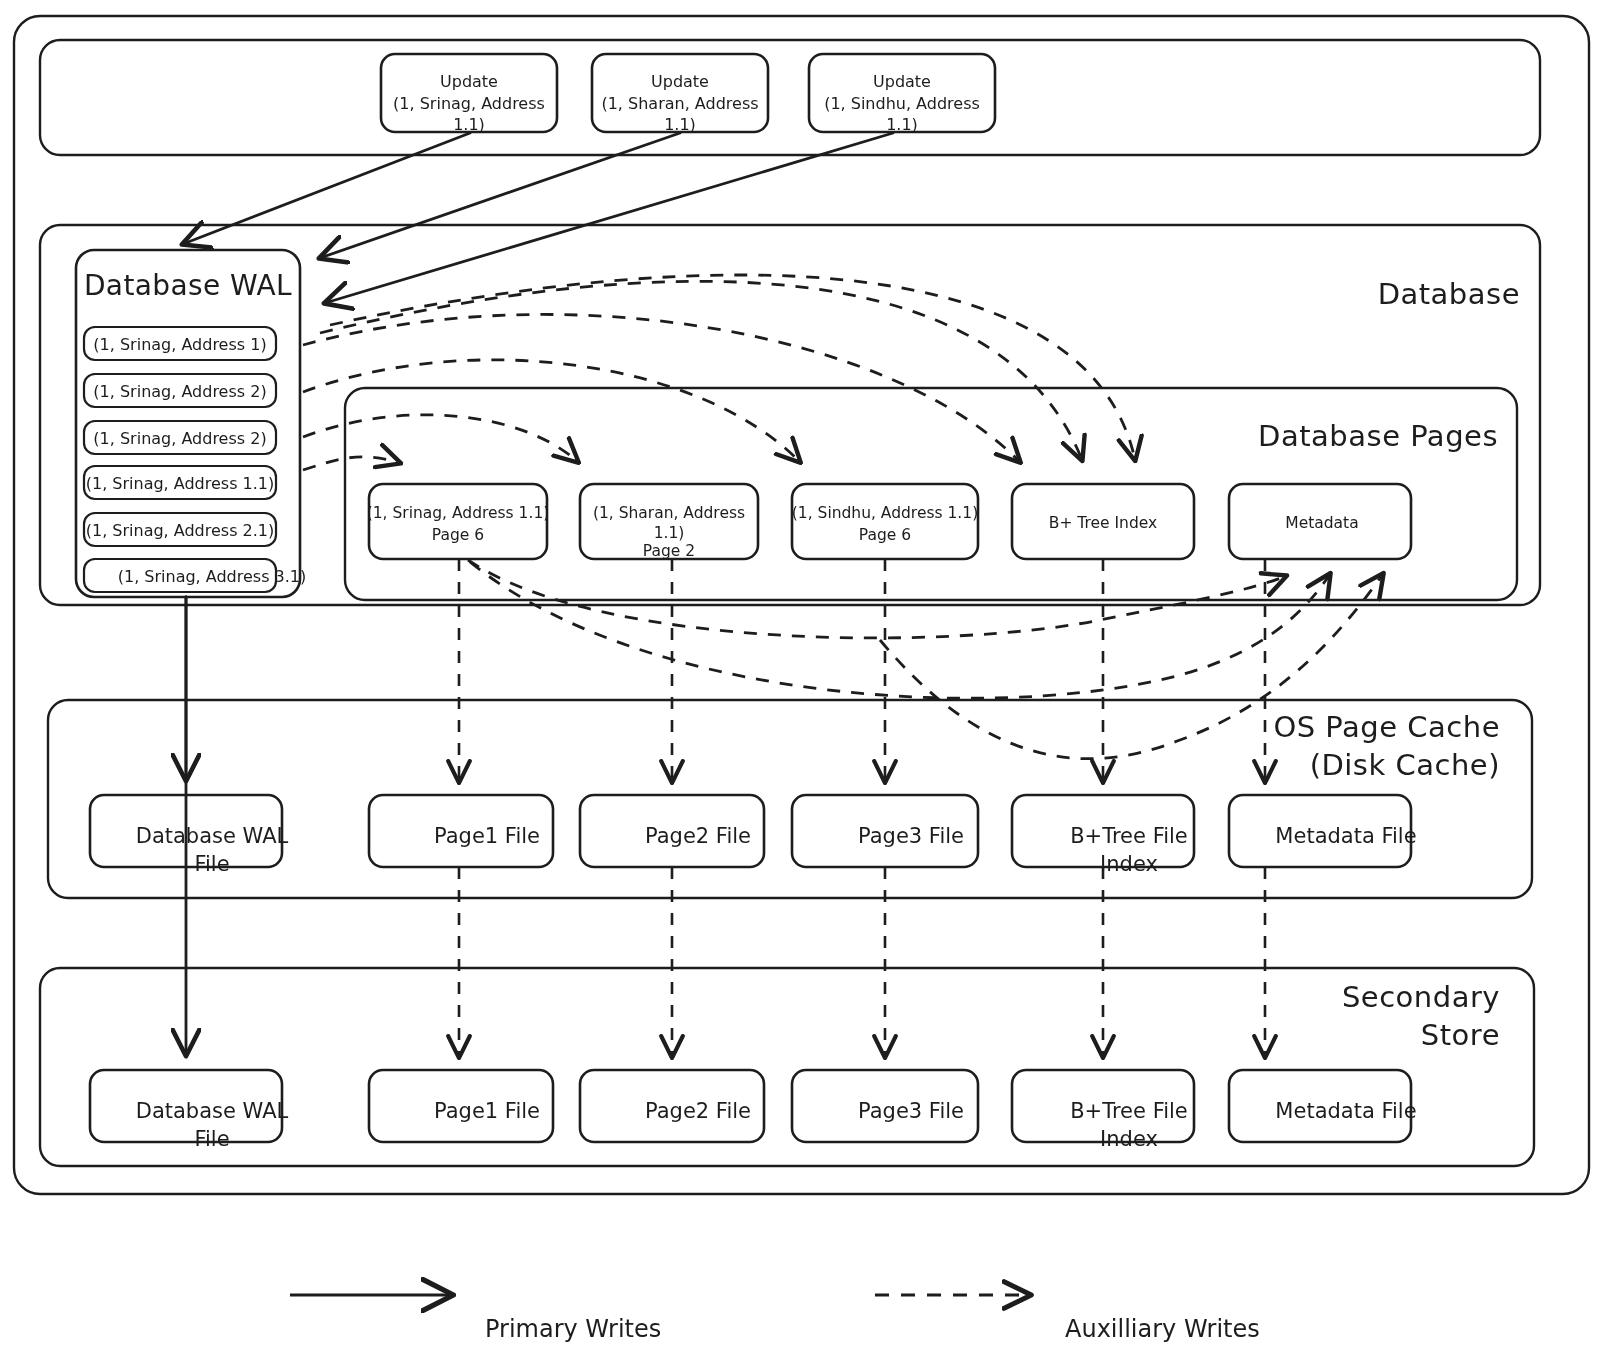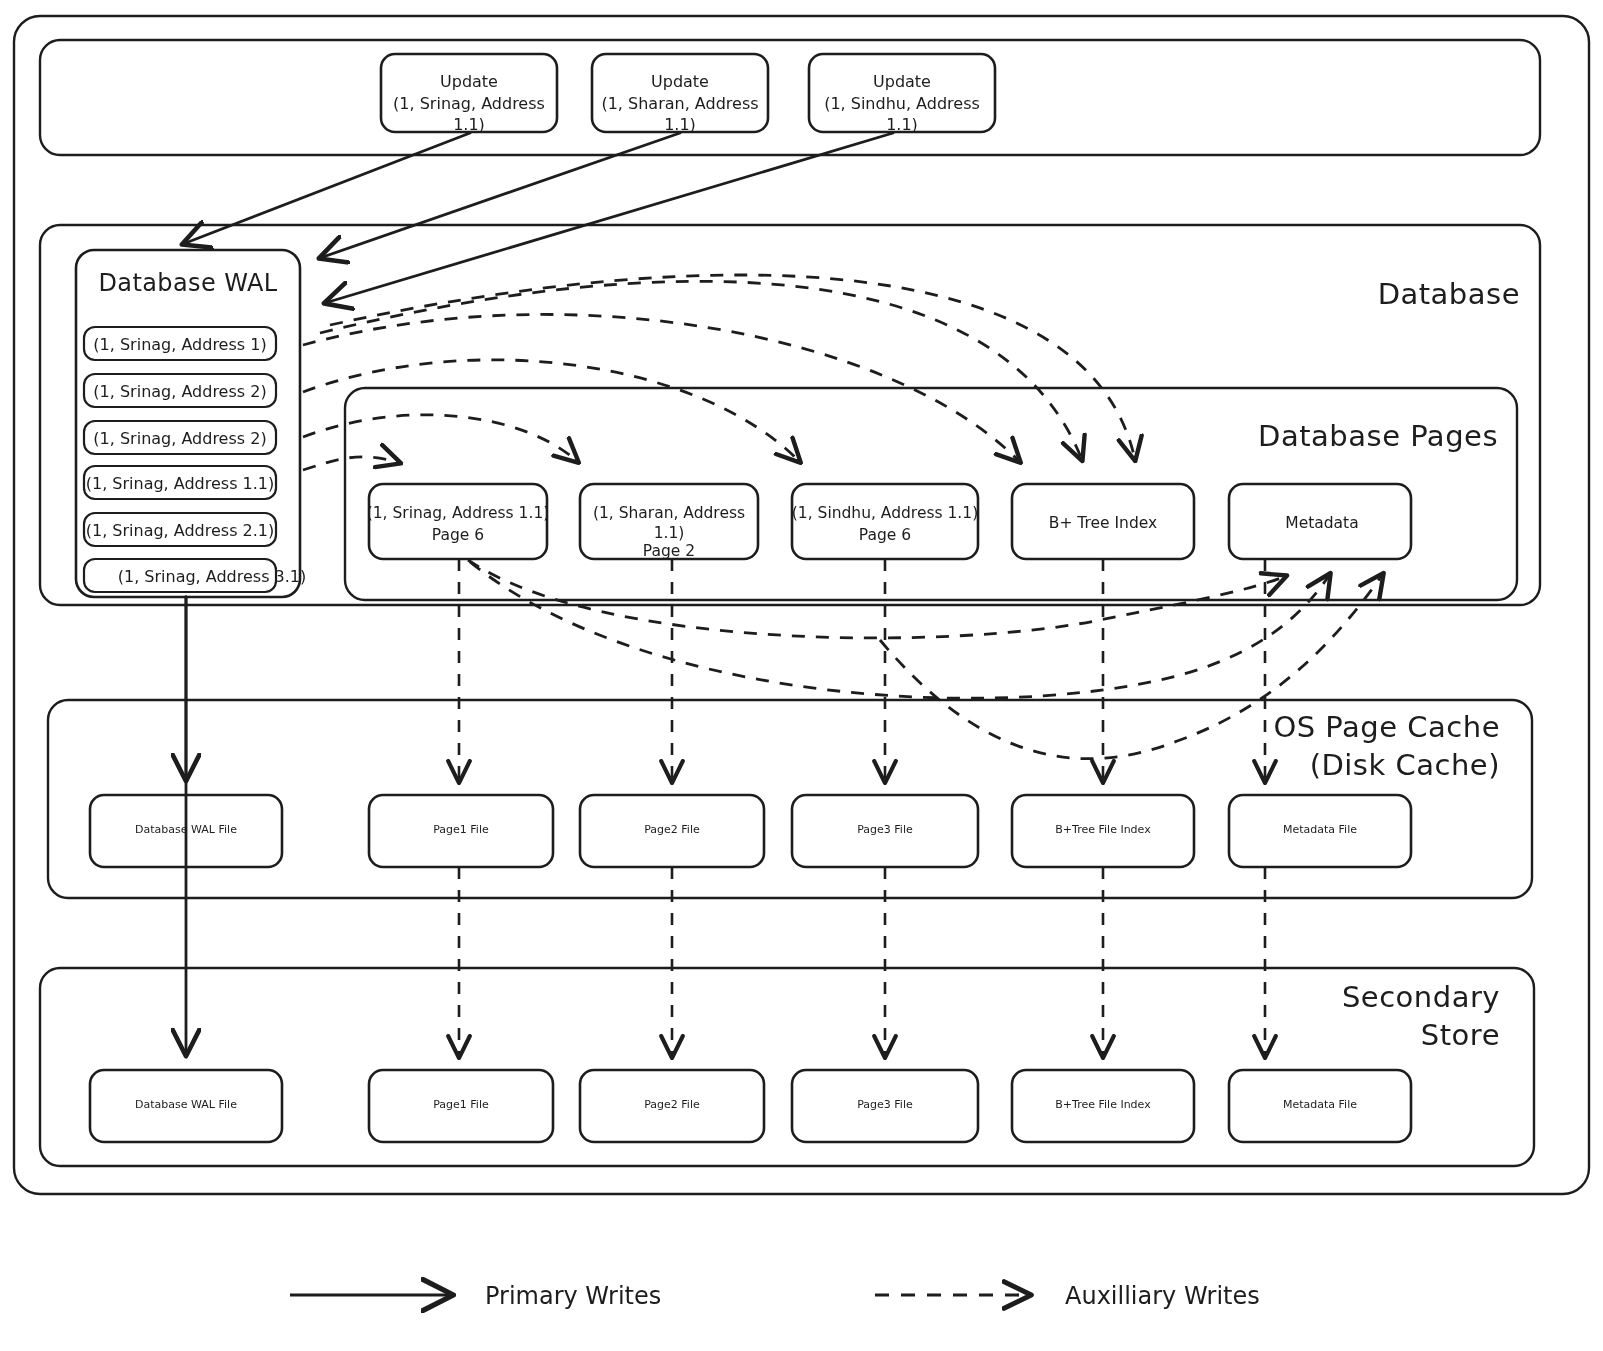--- a/index.html
+++ b/index.html
@@ -4,26 +4,26 @@
 <style>
   html,body{margin:0;padding:0;background:#ffffff;}
   body{font-family:"DejaVu Sans","Liberation Sans",sans-serif;}
   #stage{position:relative;width:1603px;height:1351px;background:#fff;overflow:hidden;}
   #svgroot{position:absolute;left:0;top:0;width:1603px;height:1351px;}
 
   .lbl{position:absolute;color:#1d1d1d;text-align:center;line-height:1.32;
        font-family:"DejaVu Sans","Liberation Sans",sans-serif;}
 
   .sec-title{font-size:29px;letter-spacing:.5px;color:#1d1d1d;white-space:pre-line;}
-  .wal-title{font-size:24px;letter-spacing:.4px;}
+  .wal-title{font-size:28px;letter-spacing:.4px;}
   .upd-txt{font-size:16px;}
   .wal-entry-txt{font-size:16px;}
   .page-txt{font-size:15.5px;}
-  .file-txt{font-size:11px;}
-  .legend-txt{font-size:24px;}
+  .file-txt{font-size:21px;padding-left:26px;}
+  .legend-txt{font-size:24px;margin-top:33px;}
 </style>
 </head>
 <body>
 
 <div id="stage">
 
   <svg id="svgroot" viewBox="0 0 1603 1351">
     <defs>
       <marker id="ah-solid" viewBox="0 0 12 12" refX="10.5" refY="6" markerWidth="11" markerHeight="11" orient="auto-start-reverse">
         <path d="M0.5,0.7 L11,6 L0.5,11.3" fill="none" stroke="#1d1d1d" stroke-width="1.8" stroke-linecap="round" stroke-linejoin="round"></path>

